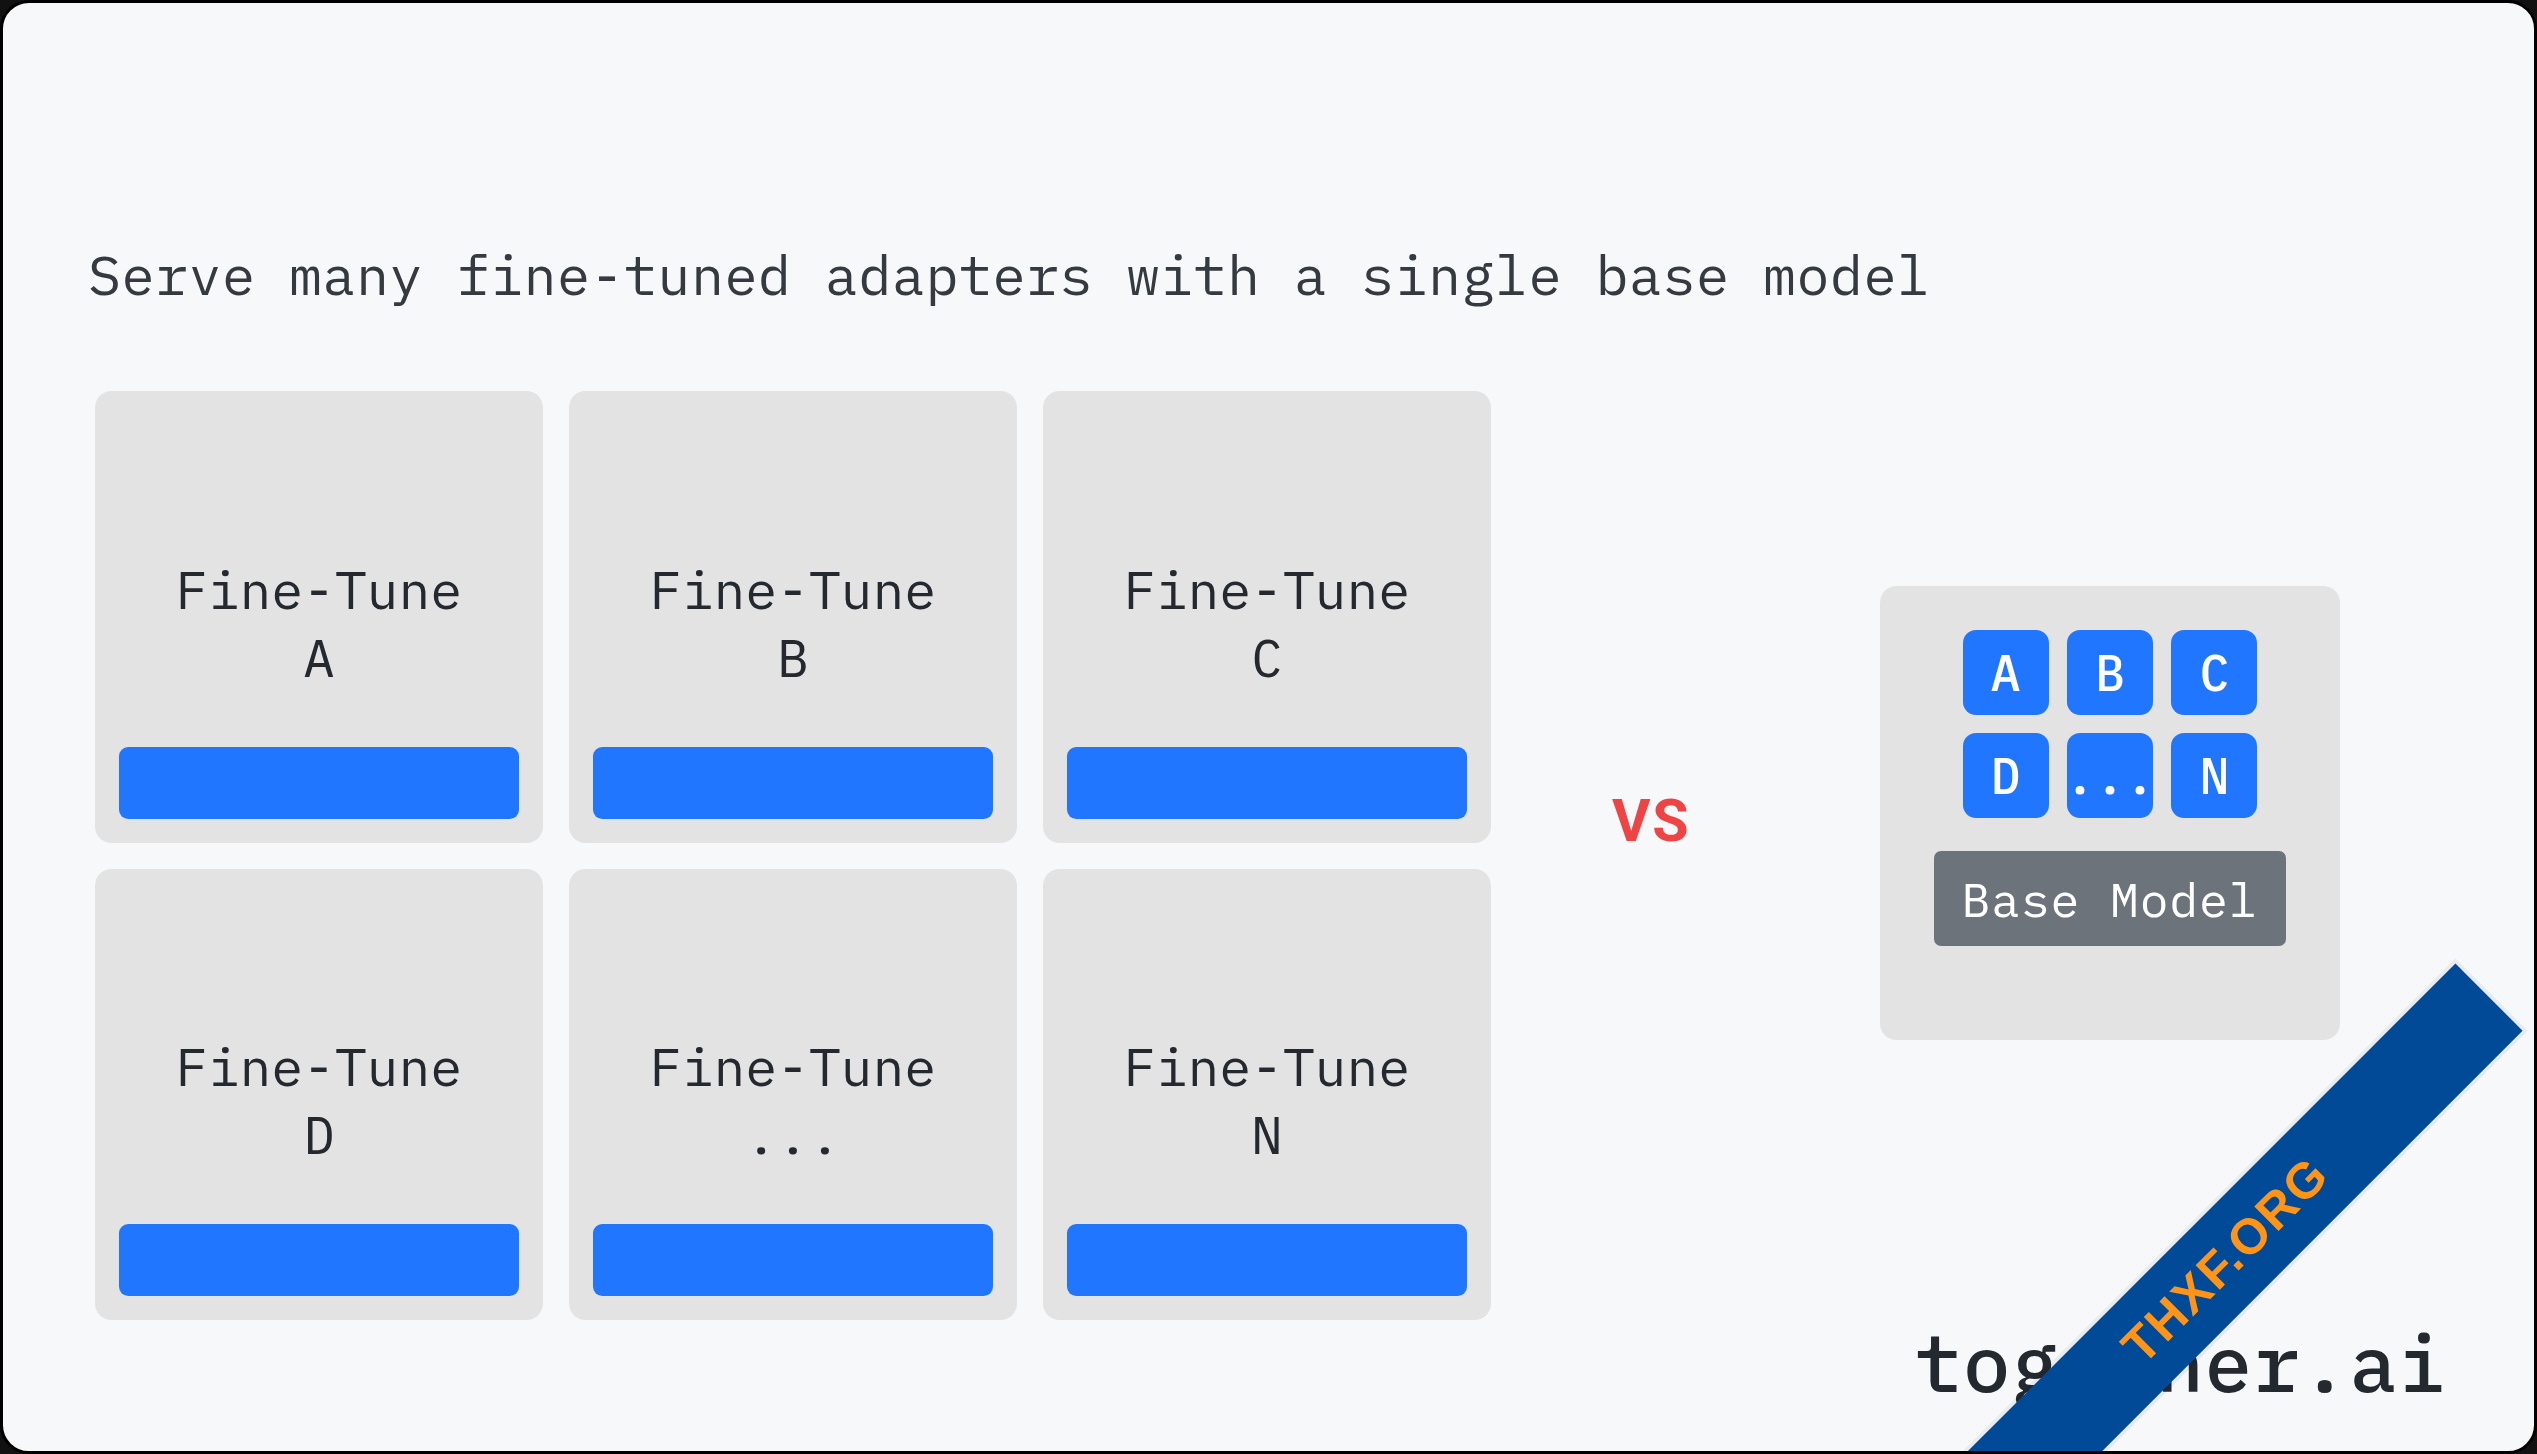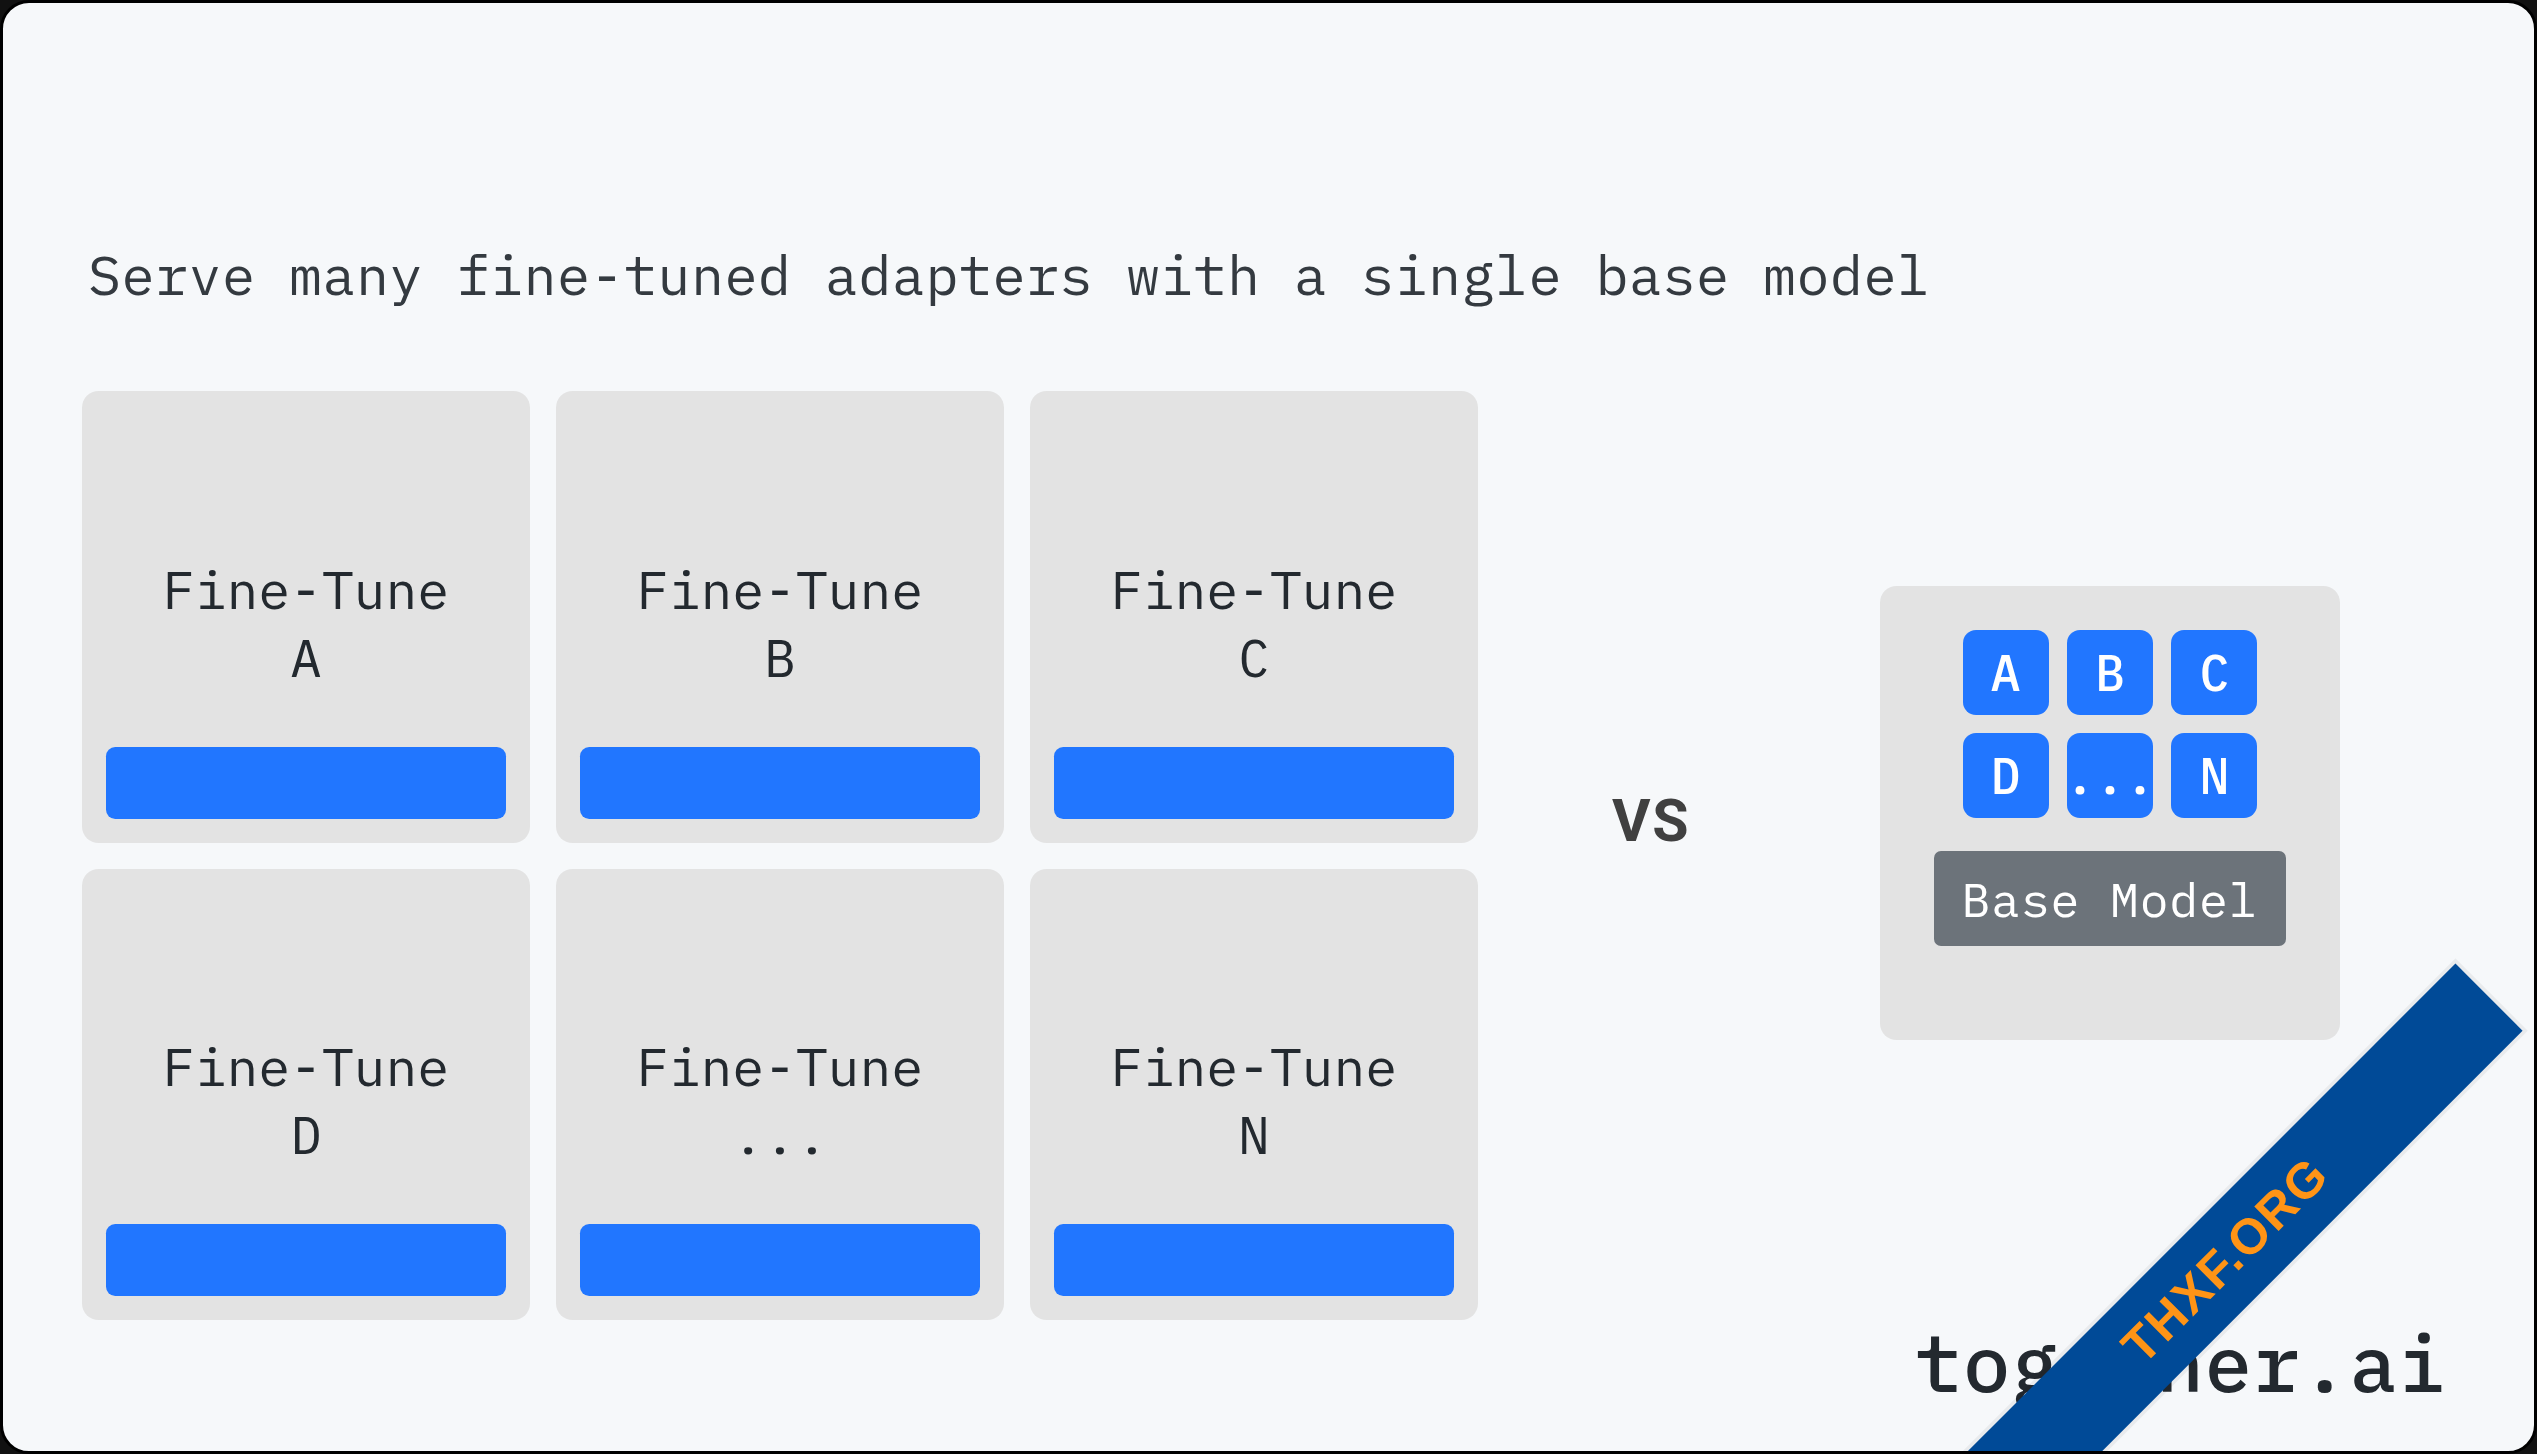--- a/index.html
+++ b/index.html
@@ -36,21 +36,21 @@
     font-size:99px;line-height:1.1;font-weight:500;letter-spacing:1.8px;
   }
   .subtitle{
     position:absolute;left:85px;top:196px;
     font-size:55px;font-weight:400;letter-spacing:0.5px;
     color:var(--ink-soft);
     margin-top:40px;
   }
 
   .grid{
-    position:absolute;left:79px;top:388px;
+    position:absolute;left:92px;top:388px;
     width:1396px;height:929px;
     display:grid;grid-template-columns:repeat(3,1fr);grid-template-rows:repeat(2,1fr);
     gap:26px;
   }
   .card{
     background:var(--card);
     border-radius:var(--radius);
     display:flex;flex-direction:column;justify-content:flex-end;align-items:center;
     padding:24px;
   }
@@ -59,21 +59,21 @@
     margin-bottom:55px;
     white-space:pre-line;
   }
   .card-bar{
     width:100%;height:72px;background:var(--blue);border-radius:9.2px;
   }
 
   .vs{
     position:absolute;left:1609px;top:783px;
     font-family:-apple-system,BlinkMacSystemFont,"Segoe UI",Roboto,Helvetica,Arial,sans-serif;
-    font-size:59px;font-weight:700;color:#404040;letter-spacing:1.8px;
+    font-size:59px;font-weight:700;color:#ef4444;letter-spacing:1.8px;
   }
 
   .right-card{
     position:absolute;left:1877px;top:583px;
     width:460px;height:454px;
     background:var(--card);border-radius:var(--radius);
     display:flex;flex-direction:column;align-items:center;justify-content:flex-start;
     padding:44px 39px 39px;
     gap:33px;
   }

